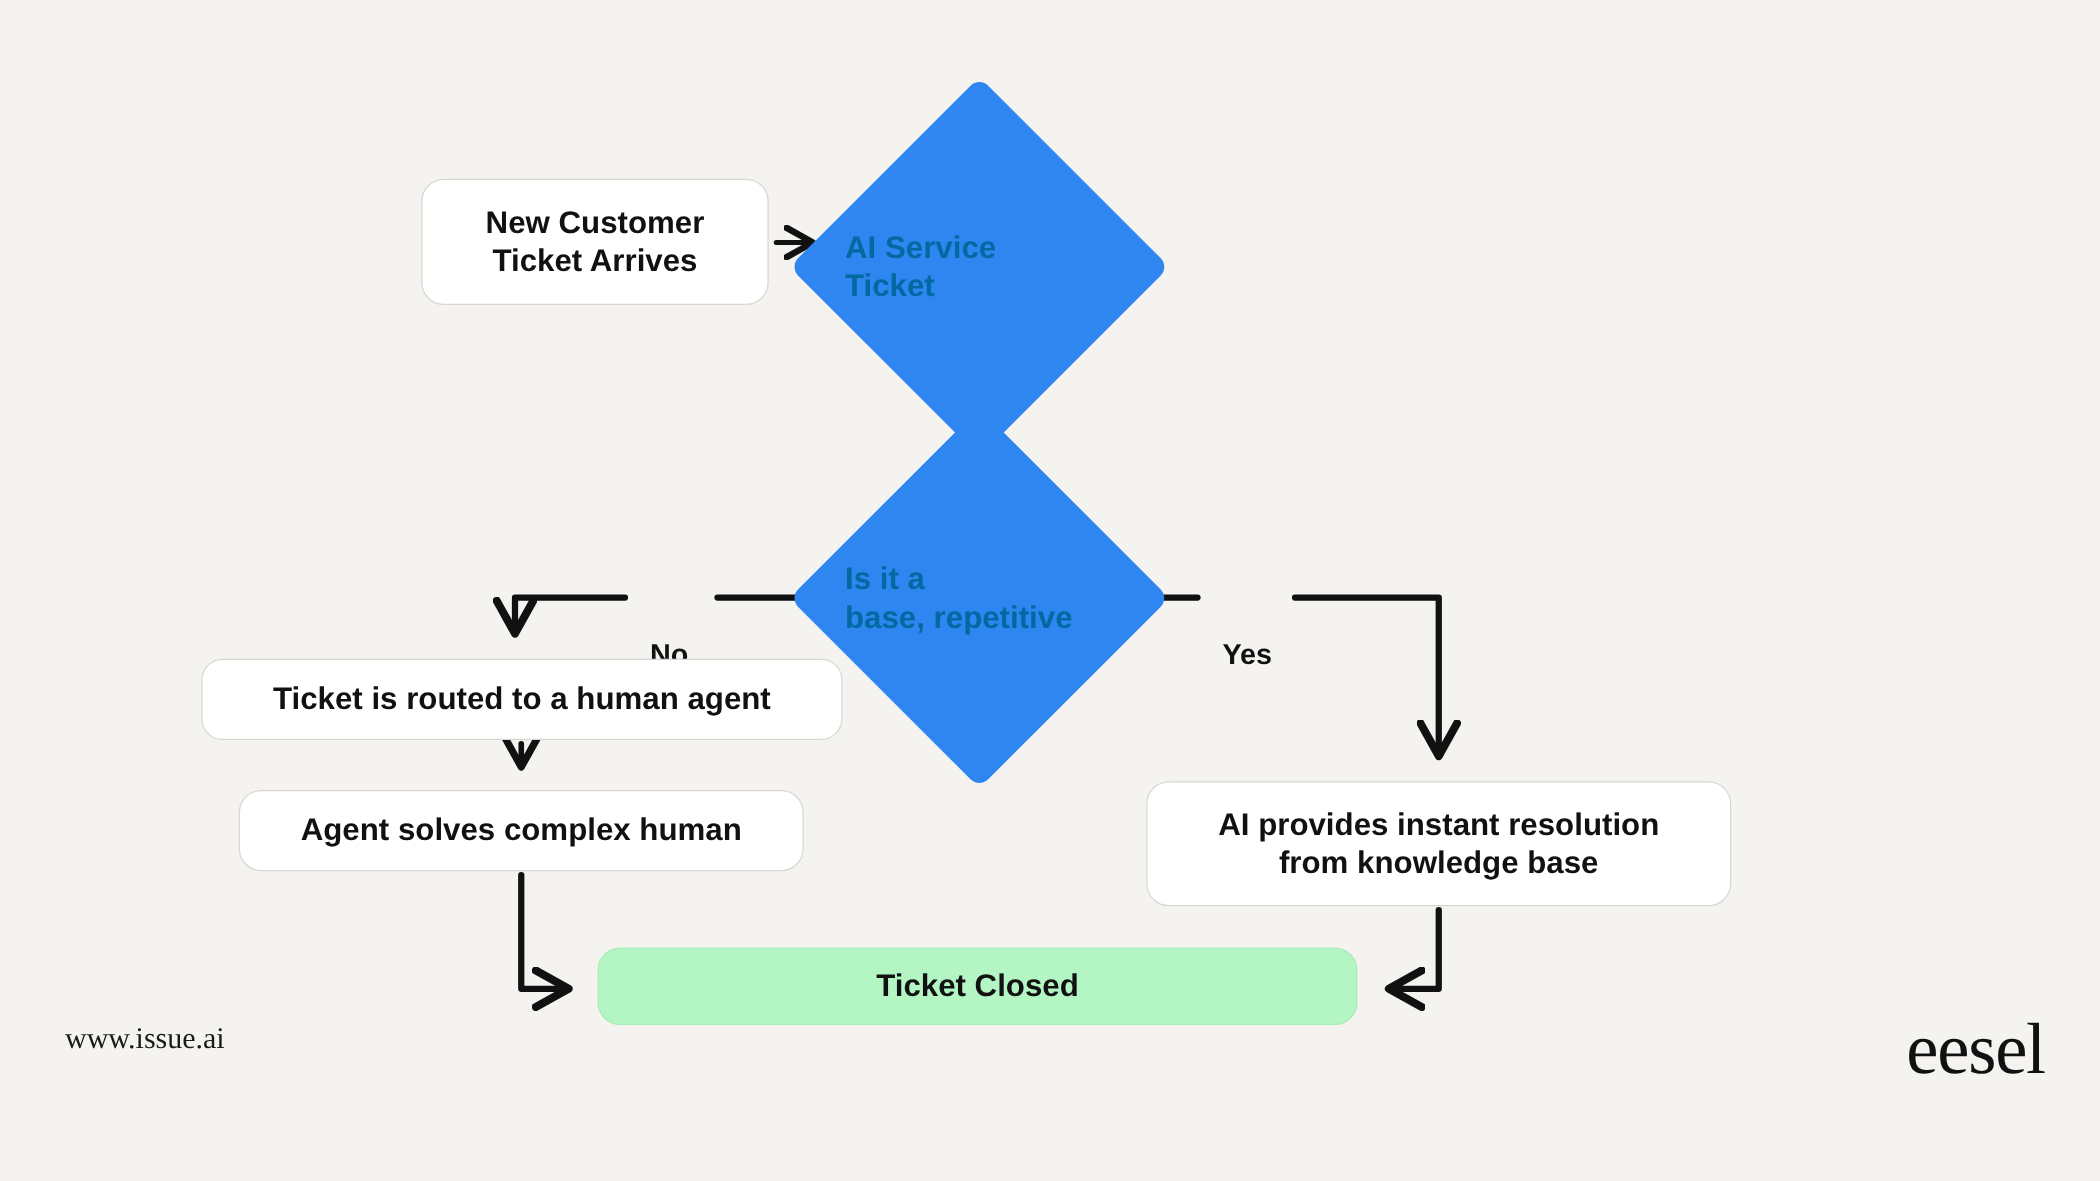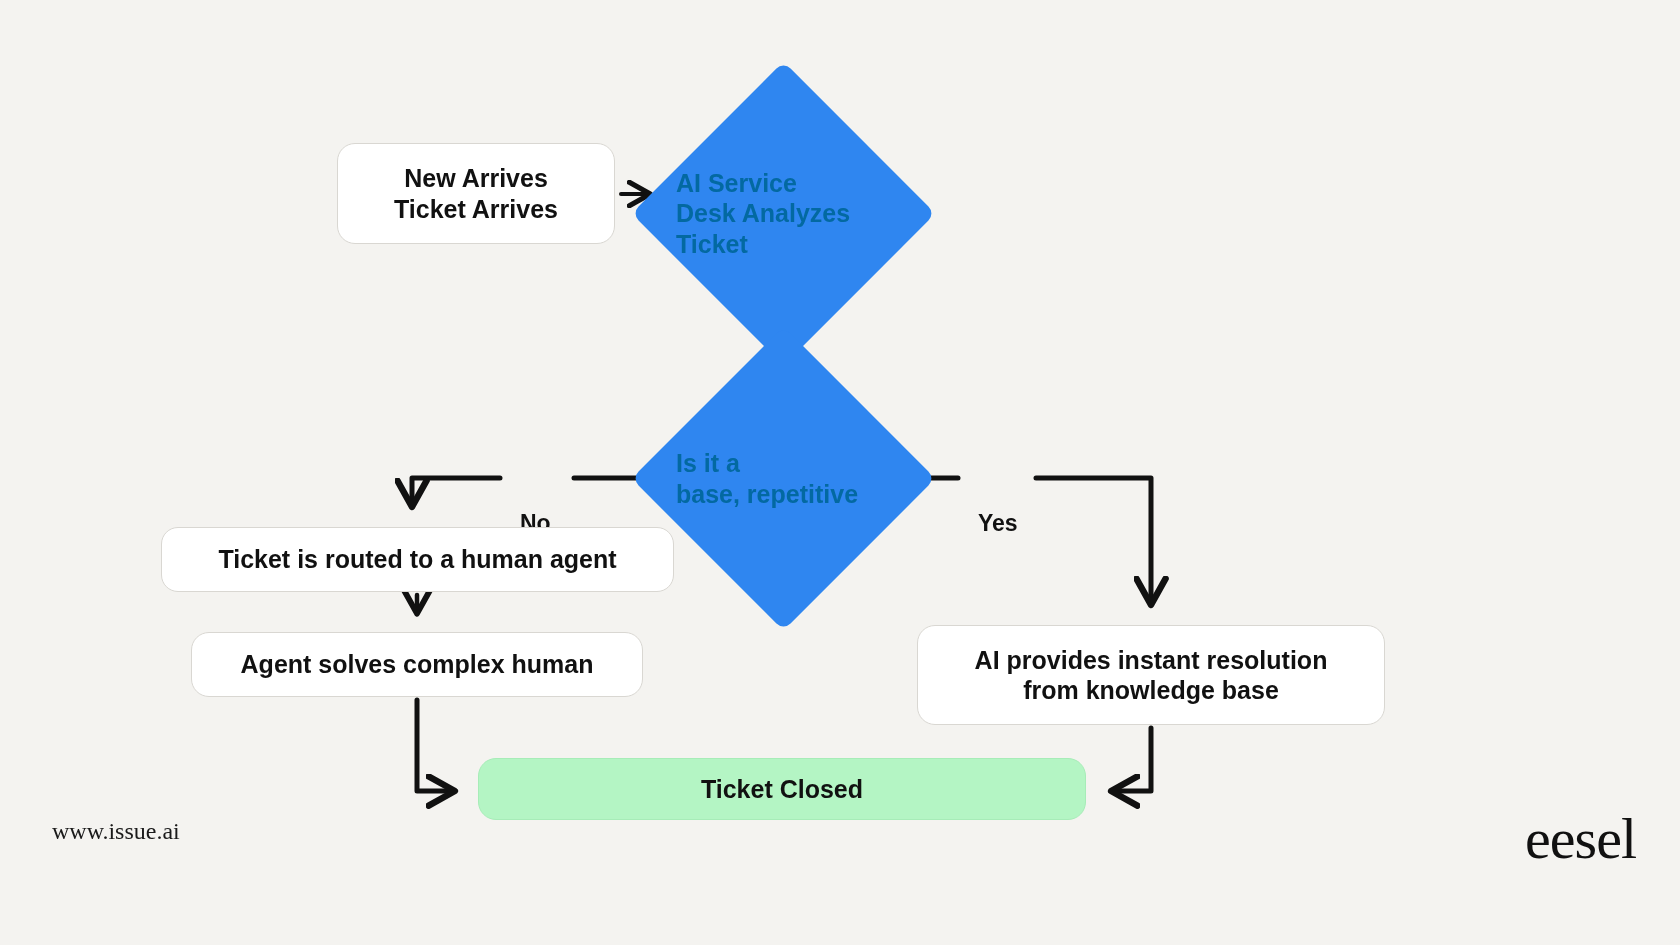--- a/index.html
+++ b/index.html
@@ -151,30 +151,29 @@
 
     <path d="M 417 595 L 417 611" fill="none" stroke="#111111" stroke-width="4.5" stroke-linecap="round" marker-end="url(#arrow)"></path>
 
     <path d="M 417 700 L 417 791 L 452 791" fill="none" stroke="#111111" stroke-width="5" stroke-linecap="round" stroke-linejoin="round" marker-end="url(#arrow)"></path>
 
     <path d="M 1151 728 L 1151 791 L 1114 791" fill="none" stroke="#111111" stroke-width="5" stroke-linecap="round" stroke-linejoin="round" marker-end="url(#arrow)"></path>
   </svg>
 
   <div class="node node-process" id="node-new-ticket">
     <div>
-      <div>New Arrives</div>
+      <div>New Customer</div>
       <div>Ticket Arrives</div>
     </div>
   </div>
 
   <div class="diamond" id="diamond-analyze">
     <div class="diamond-shape"></div>
     <div class="diamond-label">
       <div>AI Service</div>
-      <div>Desk Analyzes</div>
       <div>Ticket</div>
     </div>
   </div>
 
   <div class="diamond" id="diamond-decision">
     <div class="diamond-shape"></div>
     <div class="diamond-label">
       <div>Is it a</div>
       <div>base, repetitive</div>
     </div>

